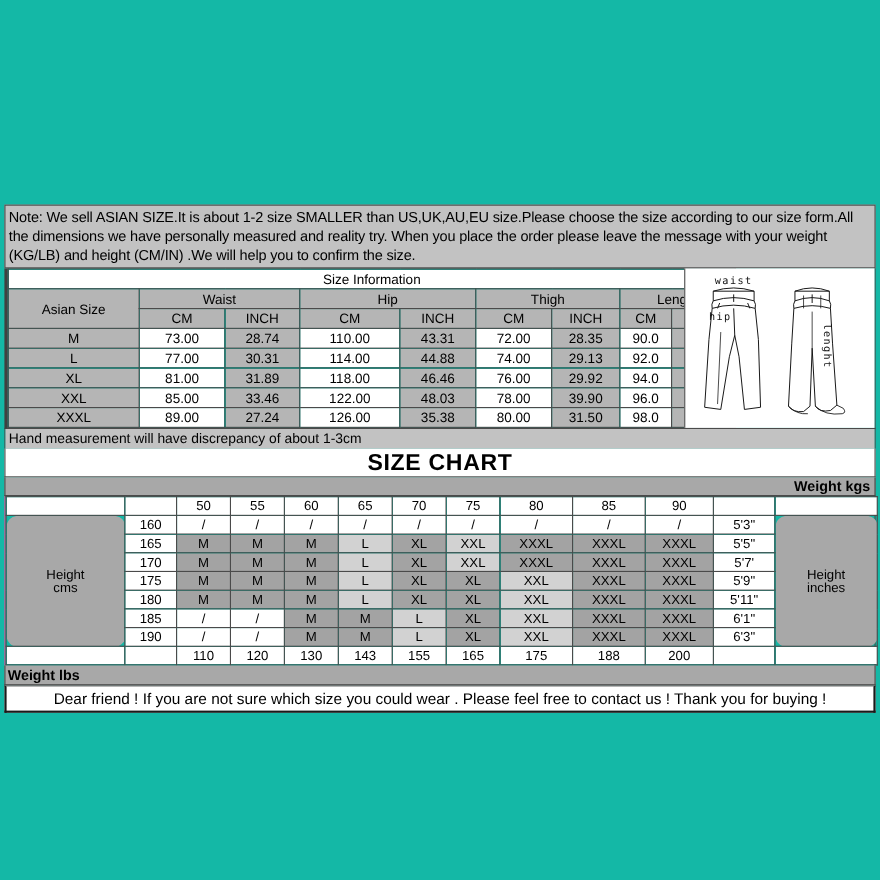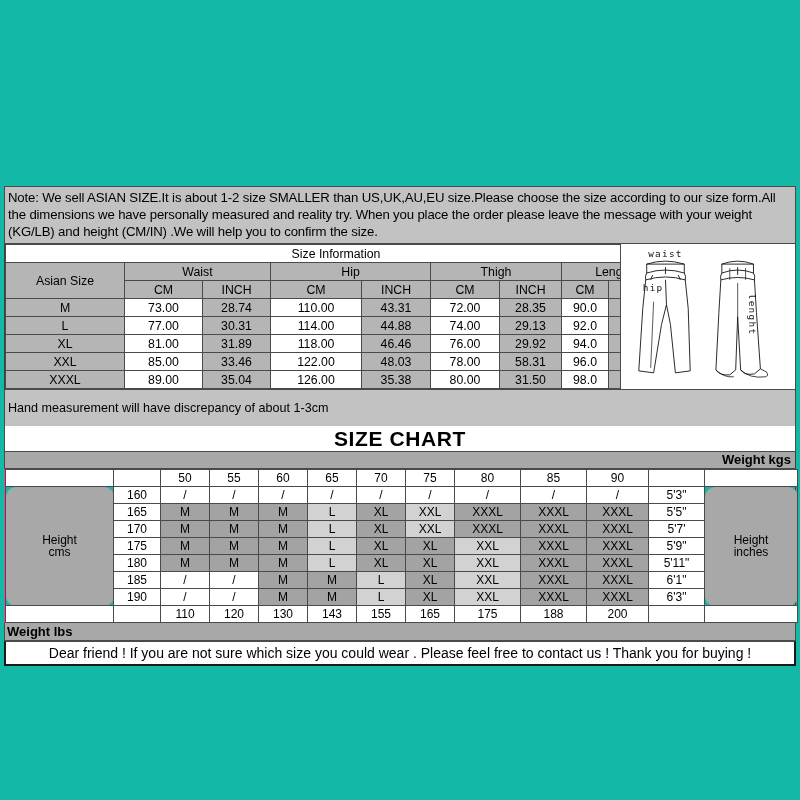--- a/index.html
+++ b/index.html
@@ -59,21 +59,21 @@
     padding: 2px 3px 3px 3px;
     font-size: 13.2px;
     line-height: 1.30;
     letter-spacing: -0.15px;
   }
 
   
   .upper {
     display: flex;
     align-items: stretch;
-    border-left: 1px solid #404040;
+    border-left: 3px solid #404040;
     border-right: 1px solid #4a4a4a;
     border-bottom: 1px solid #4a4a4a;
   }
   .upper-left { width: 615px; flex: 0 0 615px; }
   .upper-right {
     flex: 1 1 auto;
     background: #ffffff;
     border-left: 1px solid #4a4a4a;
     position: relative;
   }
@@ -82,21 +82,21 @@
   table.sizeinfo td { height: 17px; font-size: 12.3px; }
   .si-title { background: #ffffff; font-size: 12.6px; height: 17px !important; }
   .si-head  { background: #b5b5b5; font-size: 12.3px; }
   .si-asian { background: #b5b5b5; }
 
   .hand-row {
     display: flex;
     background: #c2c2c2;
     border-top: 1px solid #4a4a4a;
     font-size: 12.6px;
-    height: 36px;
+    height: 18px;
     align-items: center;
   }
   .hand-a { padding-left: 3px; width: 440px; flex: 0 0 440px; }
   .hand-b { flex: 1 1 auto; }
 
   
   .figure-box {
     width: 100%;
     height: 100%;
     display: block;
@@ -247,28 +247,28 @@
                 <td class="f-white">94.0</td>
                 <td class="f-gray">37.01</td>
               </tr>
               <tr>
                 <td class="si-asian">XXL</td>
                 <td class="f-white">85.00</td>
                 <td class="f-gray">33.46</td>
                 <td class="f-white">122.00</td>
                 <td class="f-gray">48.03</td>
                 <td class="f-white">78.00</td>
-                <td class="f-gray">58.31</td>
+                <td class="f-gray">39.90</td>
                 <td class="f-white">96.0</td>
                 <td class="f-gray">37.80</td>
               </tr>
               <tr>
                 <td class="si-asian">XXXL</td>
                 <td class="f-white">89.00</td>
-                <td class="f-gray">35.04</td>
+                <td class="f-gray">27.24</td>
                 <td class="f-white">126.00</td>
                 <td class="f-gray">35.38</td>
                 <td class="f-white">80.00</td>
                 <td class="f-gray">31.50</td>
                 <td class="f-white">98.0</td>
                 <td class="f-gray">38.58</td>
               </tr>
             </tbody>
         </table>
       </div>

